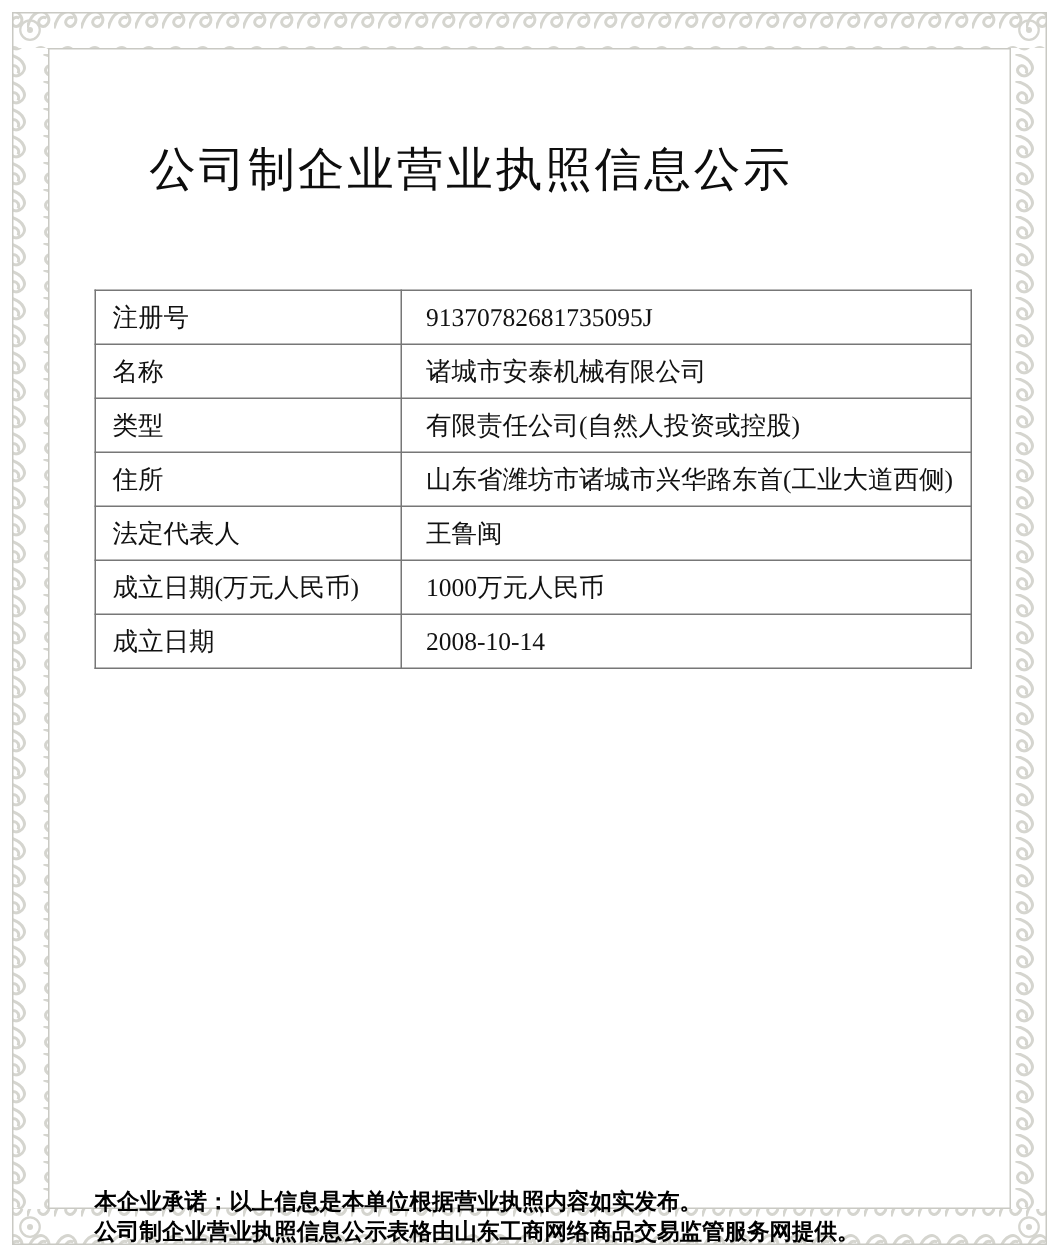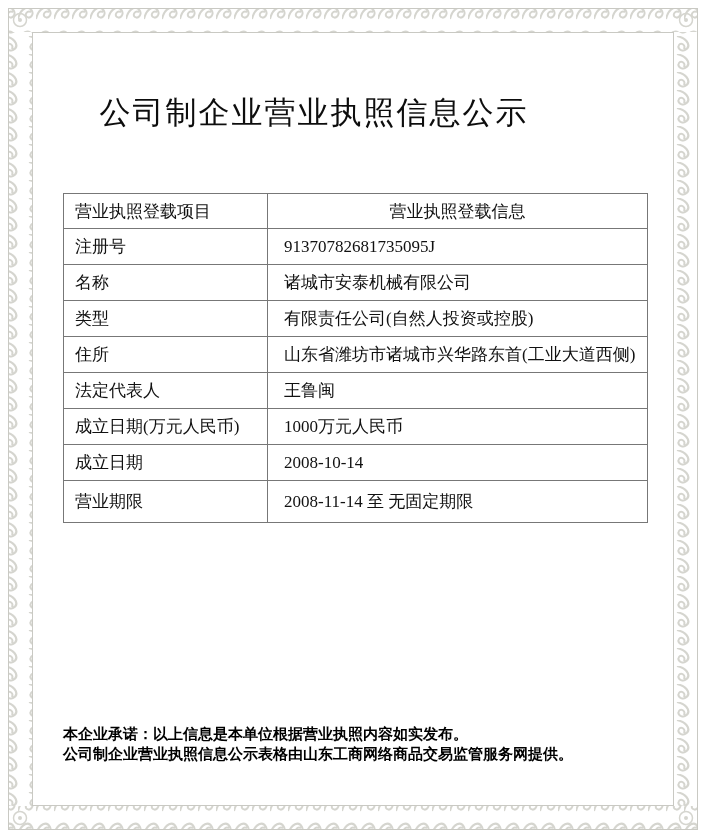--- a/index.html
+++ b/index.html
@@ -46,21 +46,21 @@
   tr.h35{ height:35px; } tr.h36{ height:36px; } tr.h42{ height:42px; }
   tr.scope-row{ height:212px; }
   tr.scope-row td{ vertical-align:top; }
   tr.scope-row td.label-cell{ padding-top:9px; }
   tr.scope-row td.value-cell{
     white-space:normal; line-height:30px; letter-spacing:1.5px;
     padding:5px 12px 5px 16px;
   }
 
   .footer{
-    position:absolute; left:63px; top:724px; width:588px;
+    position:absolute; left:63px; top:792px; width:588px;
     font-family:"Liberation Sans", sans-serif;
     font-weight:bold; font-size:15px; line-height:20px; color:#000;
   }
   .footer p{ margin:0; }
 </style>
 </head>
 <body>
 
 <div class="page">
 
@@ -95,24 +95,20 @@
   </svg>
 
   <h1 class="title">公司制企业营业执照信息公示</h1>
 
   <table class="license">
     <colgroup>
         <col style="width:204px">
         <col>
       </colgroup>
     <tbody>
-      <tr class="h35">
-        <th class="item-col">营业执照登载项目</th>
-        <th class="info-col">营业执照登载信息</th>
-      </tr>
       <tr class="h36">
         <td class="label-cell">注册号</td>
         <td class="value-cell">91370782681735095J</td>
       </tr>
       <tr class="h36">
         <td class="label-cell">名称</td>
         <td class="value-cell">诸城市安泰机械有限公司</td>
       </tr>
       <tr class="h36">
         <td class="label-cell">类型</td>
@@ -127,24 +123,20 @@
         <td class="value-cell">王鲁闽</td>
       </tr>
       <tr class="h36">
         <td class="label-cell">成立日期(万元人民币)</td>
         <td class="value-cell">1000万元人民币</td>
       </tr>
       <tr class="h36">
         <td class="label-cell">成立日期</td>
         <td class="value-cell">2008-10-14</td>
       </tr>
-      <tr class="h42">
-        <td class="label-cell">营业期限</td>
-        <td class="value-cell">2008-11-14 至 无固定期限</td>
-      </tr>
     </tbody>
   </table>
 
   <div class="footer">
     <p>本企业承诺：以上信息是本单位根据营业执照内容如实发布。</p>
     <p>公司制企业营业执照信息公示表格由山东工商网络商品交易监管服务网提供。</p>
   </div>
 
 </div>
 

